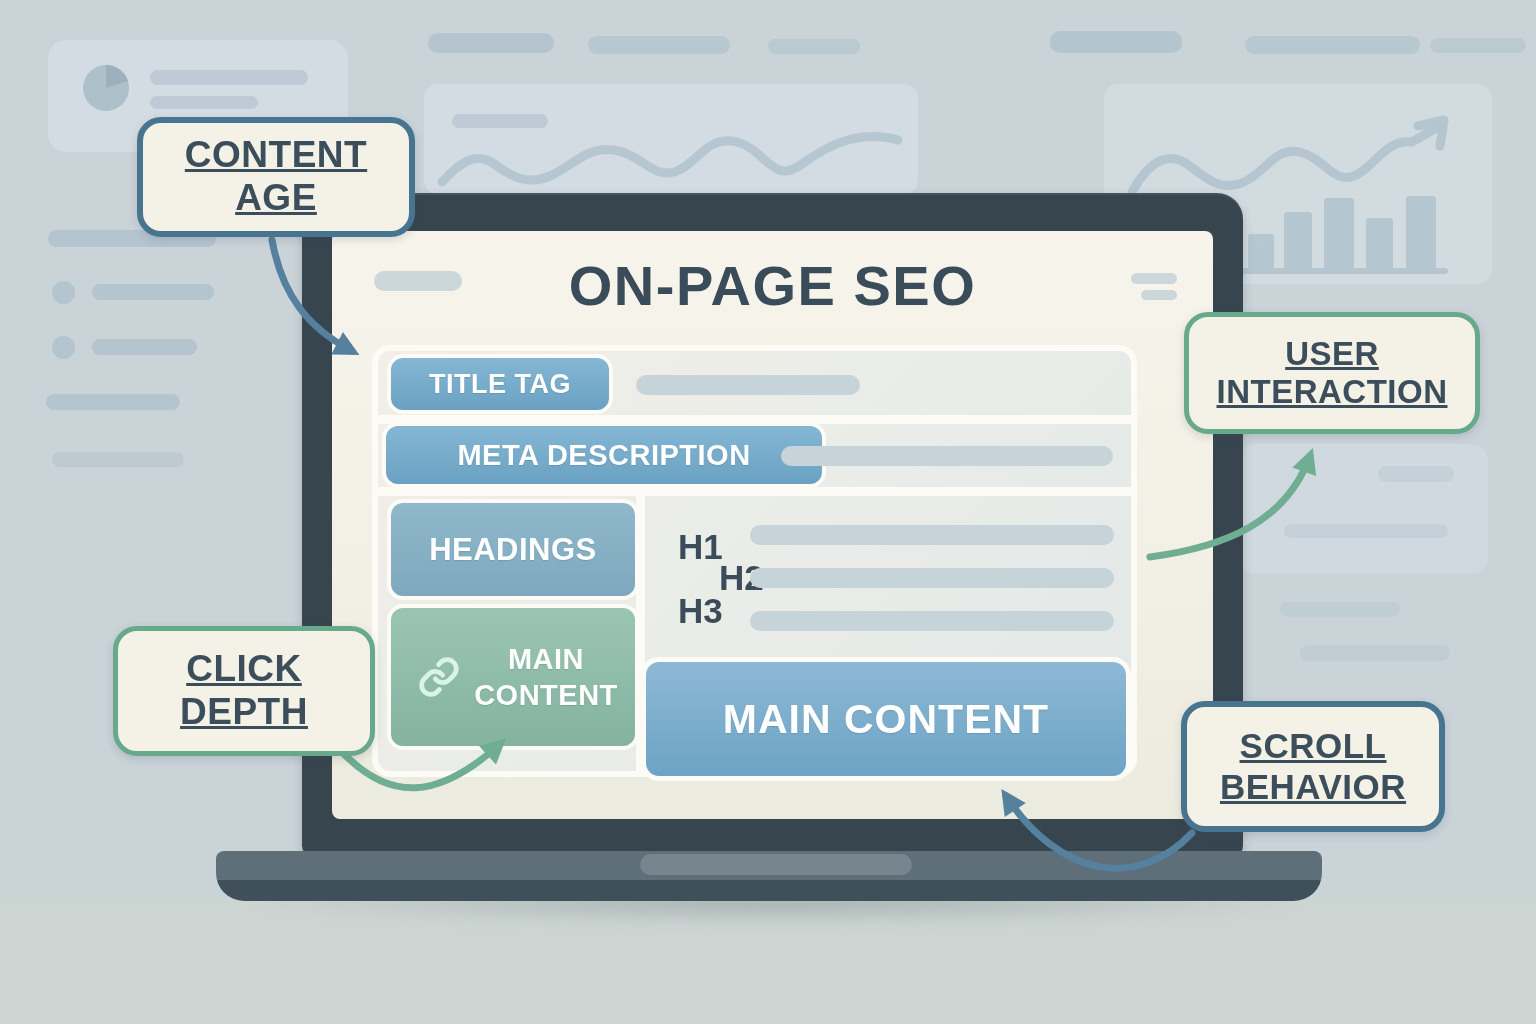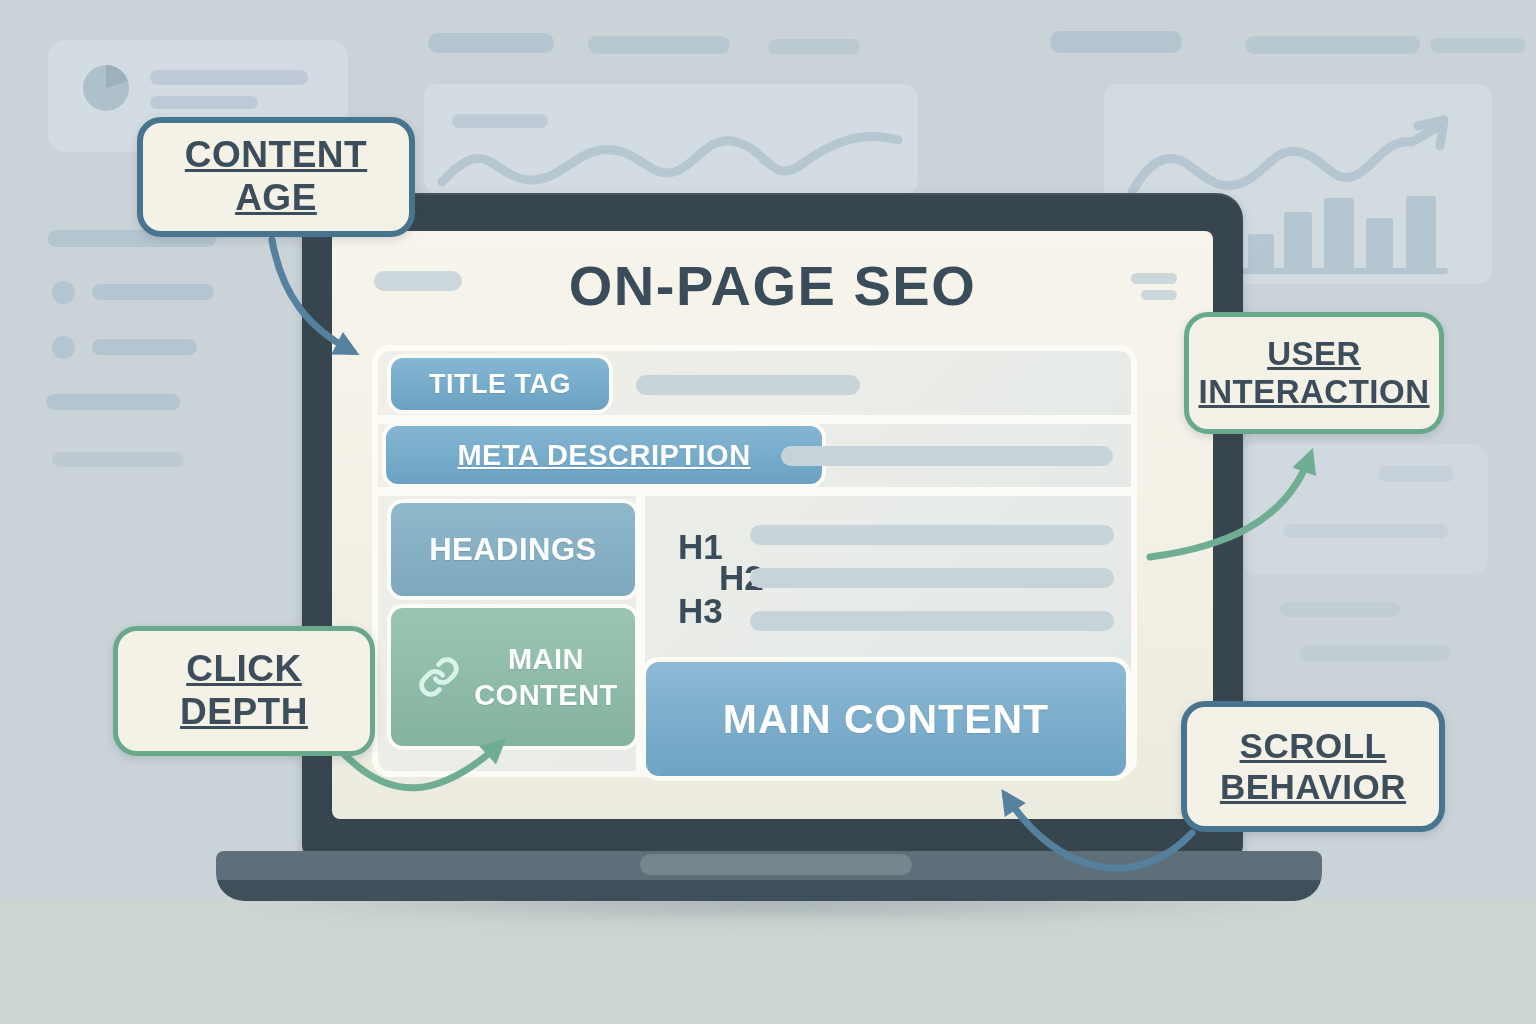--- a/index.html
+++ b/index.html
@@ -163,21 +163,21 @@
 
     <div class="abs wrapper">
 
       <div class="abs wbar" style="left:0; top:64px; width:753px; height:9px;"></div>
       <div class="abs wbar" style="left:0; top:136px; width:753px; height:9px;"></div>
       <div class="abs wbar" style="left:258px; top:136px; width:9px; height:284px;"></div>
 
       <div class="abs tag-box blue-grad" style="left:9px; top:3px; width:226px; height:60px; font-size:27px;">TITLE TAG</div>
       <div class="abs ph-line" style="left:258px; top:24px; width:224px; height:20px;"></div>
 
-      <div class="abs tag-box blue-grad" style="left:4px; top:71px; width:444px; height:66px; font-size:29px;text-decoration:underline;">META DESCRIPTION</div>
+      <div class="abs tag-box blue-grad" style="left:4px; top:71px; width:444px; height:66px; font-size:29px;">META DESCRIPTION</div>
       <div class="abs ph-line" style="left:403px; top:95px; width:332px; height:20px;"></div>
 
       <div class="abs tag-box blue-grad2" style="left:9px; top:148px; width:252px; height:101px; font-size:31px;">HEADINGS</div>
 
       <div class="abs tag-box teal-grad" style="left:9px; top:253px; width:252px; height:146px; font-size:29px; gap:10px; padding-left:12px;">
         <svg width="44" height="44" viewBox="0 0 24 24" style="transform:rotate(0deg); flex:0 0 auto;">
           <path d="M10 13a5 5 0 0 0 7.54.54l2.5-2.5a5 5 0 0 0-7.07-7.07l-1.2 1.2" fill="none" stroke="#d9f2ea" stroke-width="2.6" stroke-linecap="round"></path>
           <path d="M14 11a5 5 0 0 0-7.54-.54l-2.5 2.5a5 5 0 0 0 7.07 7.07l1.2-1.2" fill="none" stroke="#d9f2ea" stroke-width="2.6" stroke-linecap="round"></path>
         </svg>
         <div style="text-align:center; line-height:1.25; width:150px;">MAIN CONTENT</div>
@@ -196,21 +196,21 @@
   </div>
 </div>
 
 <div class="abs laptop-base">
   <div class="abs base-notch"></div>
 </div>
 
 <div class="abs callout border-blue" style="left:137px;  top:117px; width:278px; height:120px; font-size:37px;">CONTENT
 AGE</div>
 
-<div class="abs callout border-green" style="left:1184px; top:312px; width:260px; height:122px; font-size:33px;">USER
+<div class="abs callout border-green" style="left:1184px; top:312px; width:296px; height:122px; font-size:33px;">USER
 INTERACTION</div>
 
 <div class="abs callout border-green" style="left:113px;  top:626px; width:262px; height:130px; font-size:37px;">CLICK
 DEPTH</div>
 
 <div class="abs callout border-blue" style="left:1181px; top:701px; width:264px; height:131px; font-size:35px;">SCROLL
 BEHAVIOR</div>
 
 <svg class="abs arrow-layer" viewBox="0 0 1536 1024">
   <defs>

